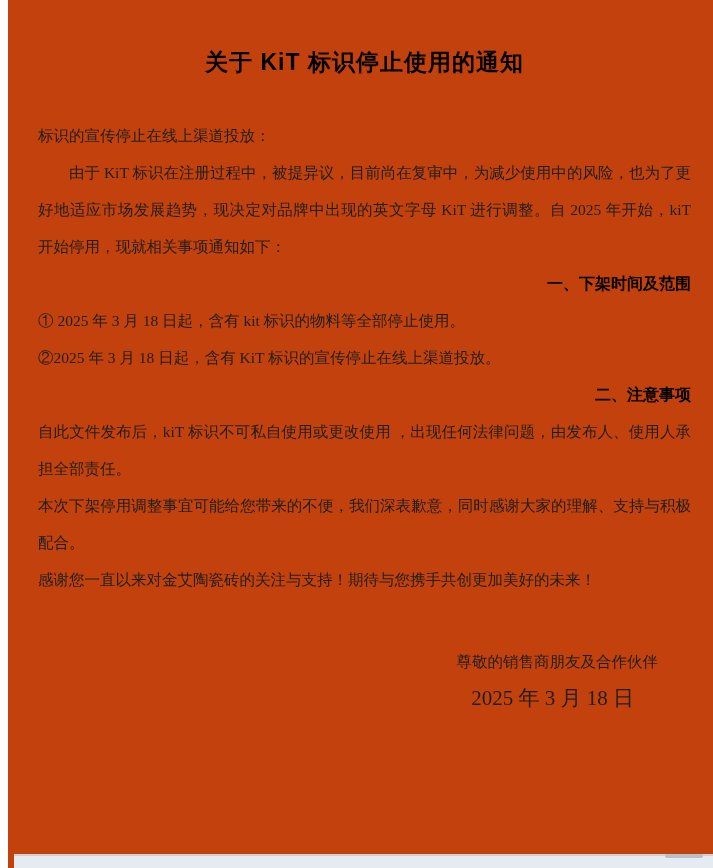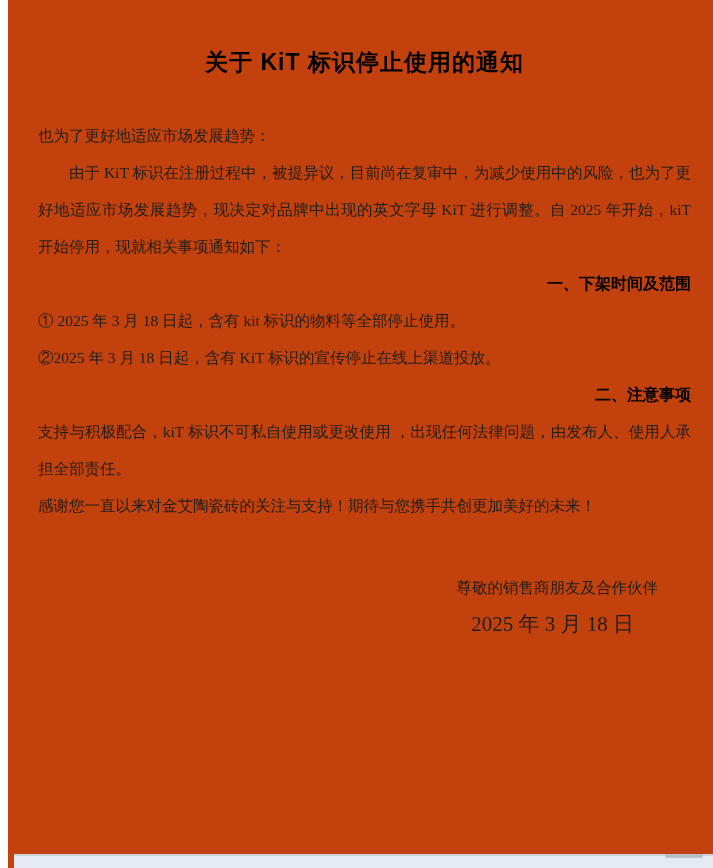--- a/index.html
+++ b/index.html
@@ -97,34 +97,35 @@
   }
 </style>
 </head>
 <body>
 
 <div class="page">
   <div class="content">
 
     <div class="doc-title">关于 KiT 标识停止使用的通知</div>
 
-    <div class="line">也为了更好地适应市场发展趋势：</div>
+    <div class="line">标识的宣传停止在线上渠道投放：</div>
 
     <div class="para indent">由于 KiT 标识在注册过程中，被提异议，目前尚在复审中，为减少使用中的风险，也为了更好地适应市场发展趋势，现决定对品牌中出现的英文字母 KiT 进行调整。自 2025 年开始，kiT 开始停用，现就相关事项通知如下：</div>
 
     <div class="heading">一、下架时间及范围</div>
 
     <div class="para">① 2025 年 3 月 18 日起，含有 kit 标识的物料等全部停止使用。</div>
 
     <div class="para">②2025 年 3 月 18 日起，含有 KiT 标识的宣传停止在线上渠道投放。</div>
 
     <div class="heading">二、注意事项</div>
 
-    <div class="para">支持与积极配合，kiT 标识不可私自使用或更改使用 ，出现任何法律问题，由发布人、使用人承担全部责任。</div>
+    <div class="para">自此文件发布后，kiT 标识不可私自使用或更改使用 ，出现任何法律问题，由发布人、使用人承担全部责任。</div>
 
+    <div class="para">本次下架停用调整事宜可能给您带来的不便，我们深表歉意，同时感谢大家的理解、支持与积极配合。</div>
 
 
     <div class="para">感谢您一直以来对金艾陶瓷砖的关注与支持！期待与您携手共创更加美好的未来！</div>
 
     <div class="signature">
       <div class="company">尊敬的销售商朋友及合作伙伴</div>
       <div class="date">2025 年 3 月 18 日</div>
     </div>
 
   </div>

